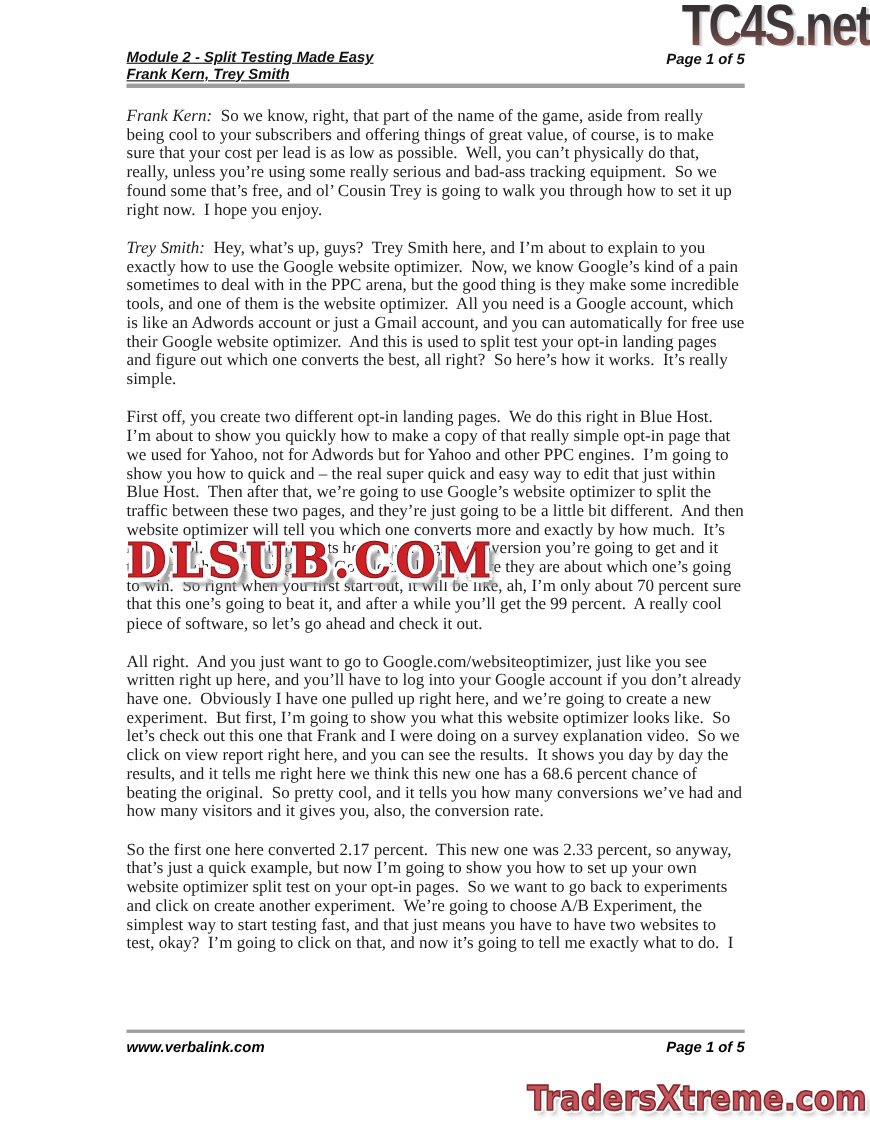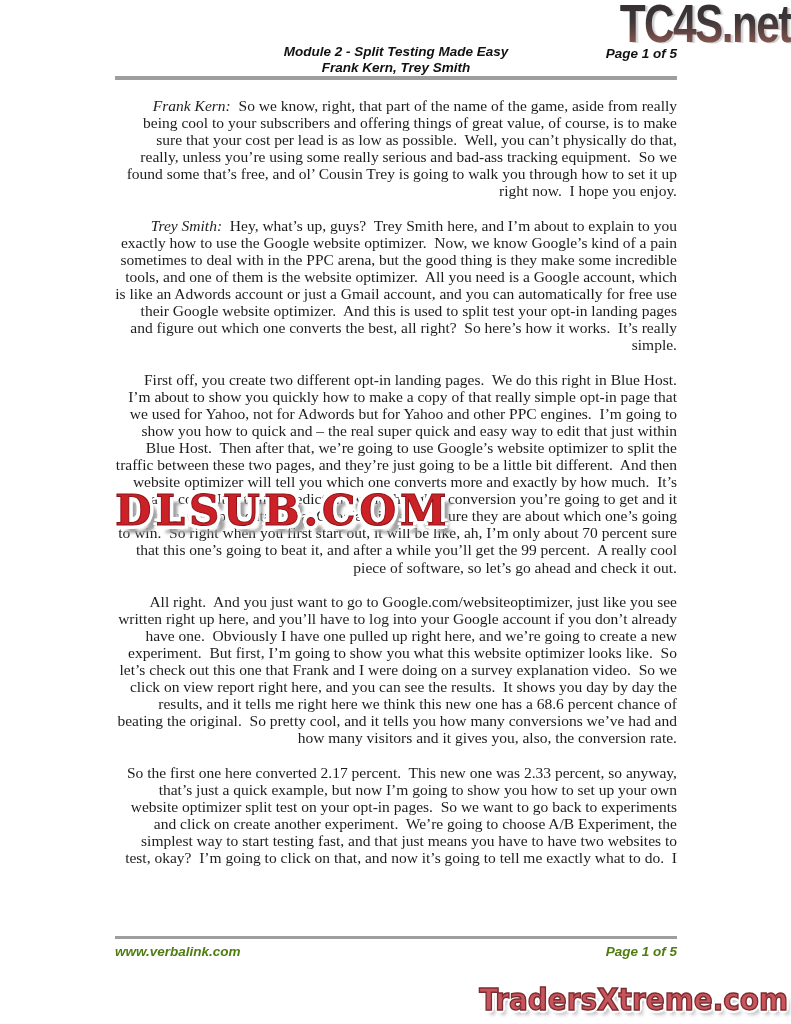--- a/index.html
+++ b/index.html
@@ -18,32 +18,32 @@
     -webkit-background-clip:text; background-clip:text; color:transparent;
     filter:drop-shadow(3px 1px 0 #d2d2d2);
     white-space:nowrap;
   }
 
   .header-pagenum {
     position:absolute; top:46px; right:114px;
     font:italic 700 13.5px "Liberation Sans", sans-serif; color:#111;
   }
   .header-title {
-    position:absolute; top:44px; left:115px; width:562px; text-align:center;
-    font:italic 700 13.5px/15.5px "Liberation Sans", sans-serif; color:#111;
+    position:absolute; top:44px; left:115px; width:562px; text-align:left;
+    font:italic 700 13.5px/15.5px "Liberation Sans", sans-serif; color:#111;text-decoration:underline;
   }
   .rule-top {
     position:absolute; top:76px; left:115px; width:562px; height:4px; background:#9e9e9e;
   }
 
   .content {
     position:absolute; top:97px; left:115px; width:562px;
     font-size:15.5px; line-height:17.1px; color:#1d1d1d;
   }
-  .content p { margin:0 0 17.1px; white-space:pre-wrap;text-align:right; }
+  .content p { margin:0 0 17.1px; white-space:pre-wrap; }
   .speaker { font-style:italic; }
 
   
   .watermark-wrap {
     position:absolute; top:487px; left:115px; width:562px; text-align:left;
     pointer-events:none;
   }
   .watermark {
     display:inline-block;
     font-family:"DejaVu Serif", serif; font-weight:700;
@@ -55,21 +55,21 @@
       -3px -3px 0 #fff, 3px -3px 0 #fff, -3px 3px 0 #fff, 3px 3px 0 #fff,
       8px 8px 3px #a2a2a2;
   }
 
   .rule-bottom {
     position:absolute; top:936px; left:115px; width:562px; height:3px; background:#9e9e9e;
   }
   .footer {
     position:absolute; top:944px; left:115px; width:562px;
     display:flex; justify-content:space-between;
-    font:italic 700 13.5px "Liberation Sans", sans-serif; color:#4d7c0f;
+    font:italic 700 13.5px "Liberation Sans", sans-serif; color:#000000;
   }
 
   
   .banner {
     position:absolute; top:982px; right:3px;
     font-family:"DejaVu Sans", sans-serif; font-weight:700;
     font-size:31px; line-height:1.1;
     color:#c8555c; -webkit-text-stroke:1.5px #7a2c31;
     transform:scaleX(0.90); transform-origin:100% 50%;
     white-space:nowrap;

